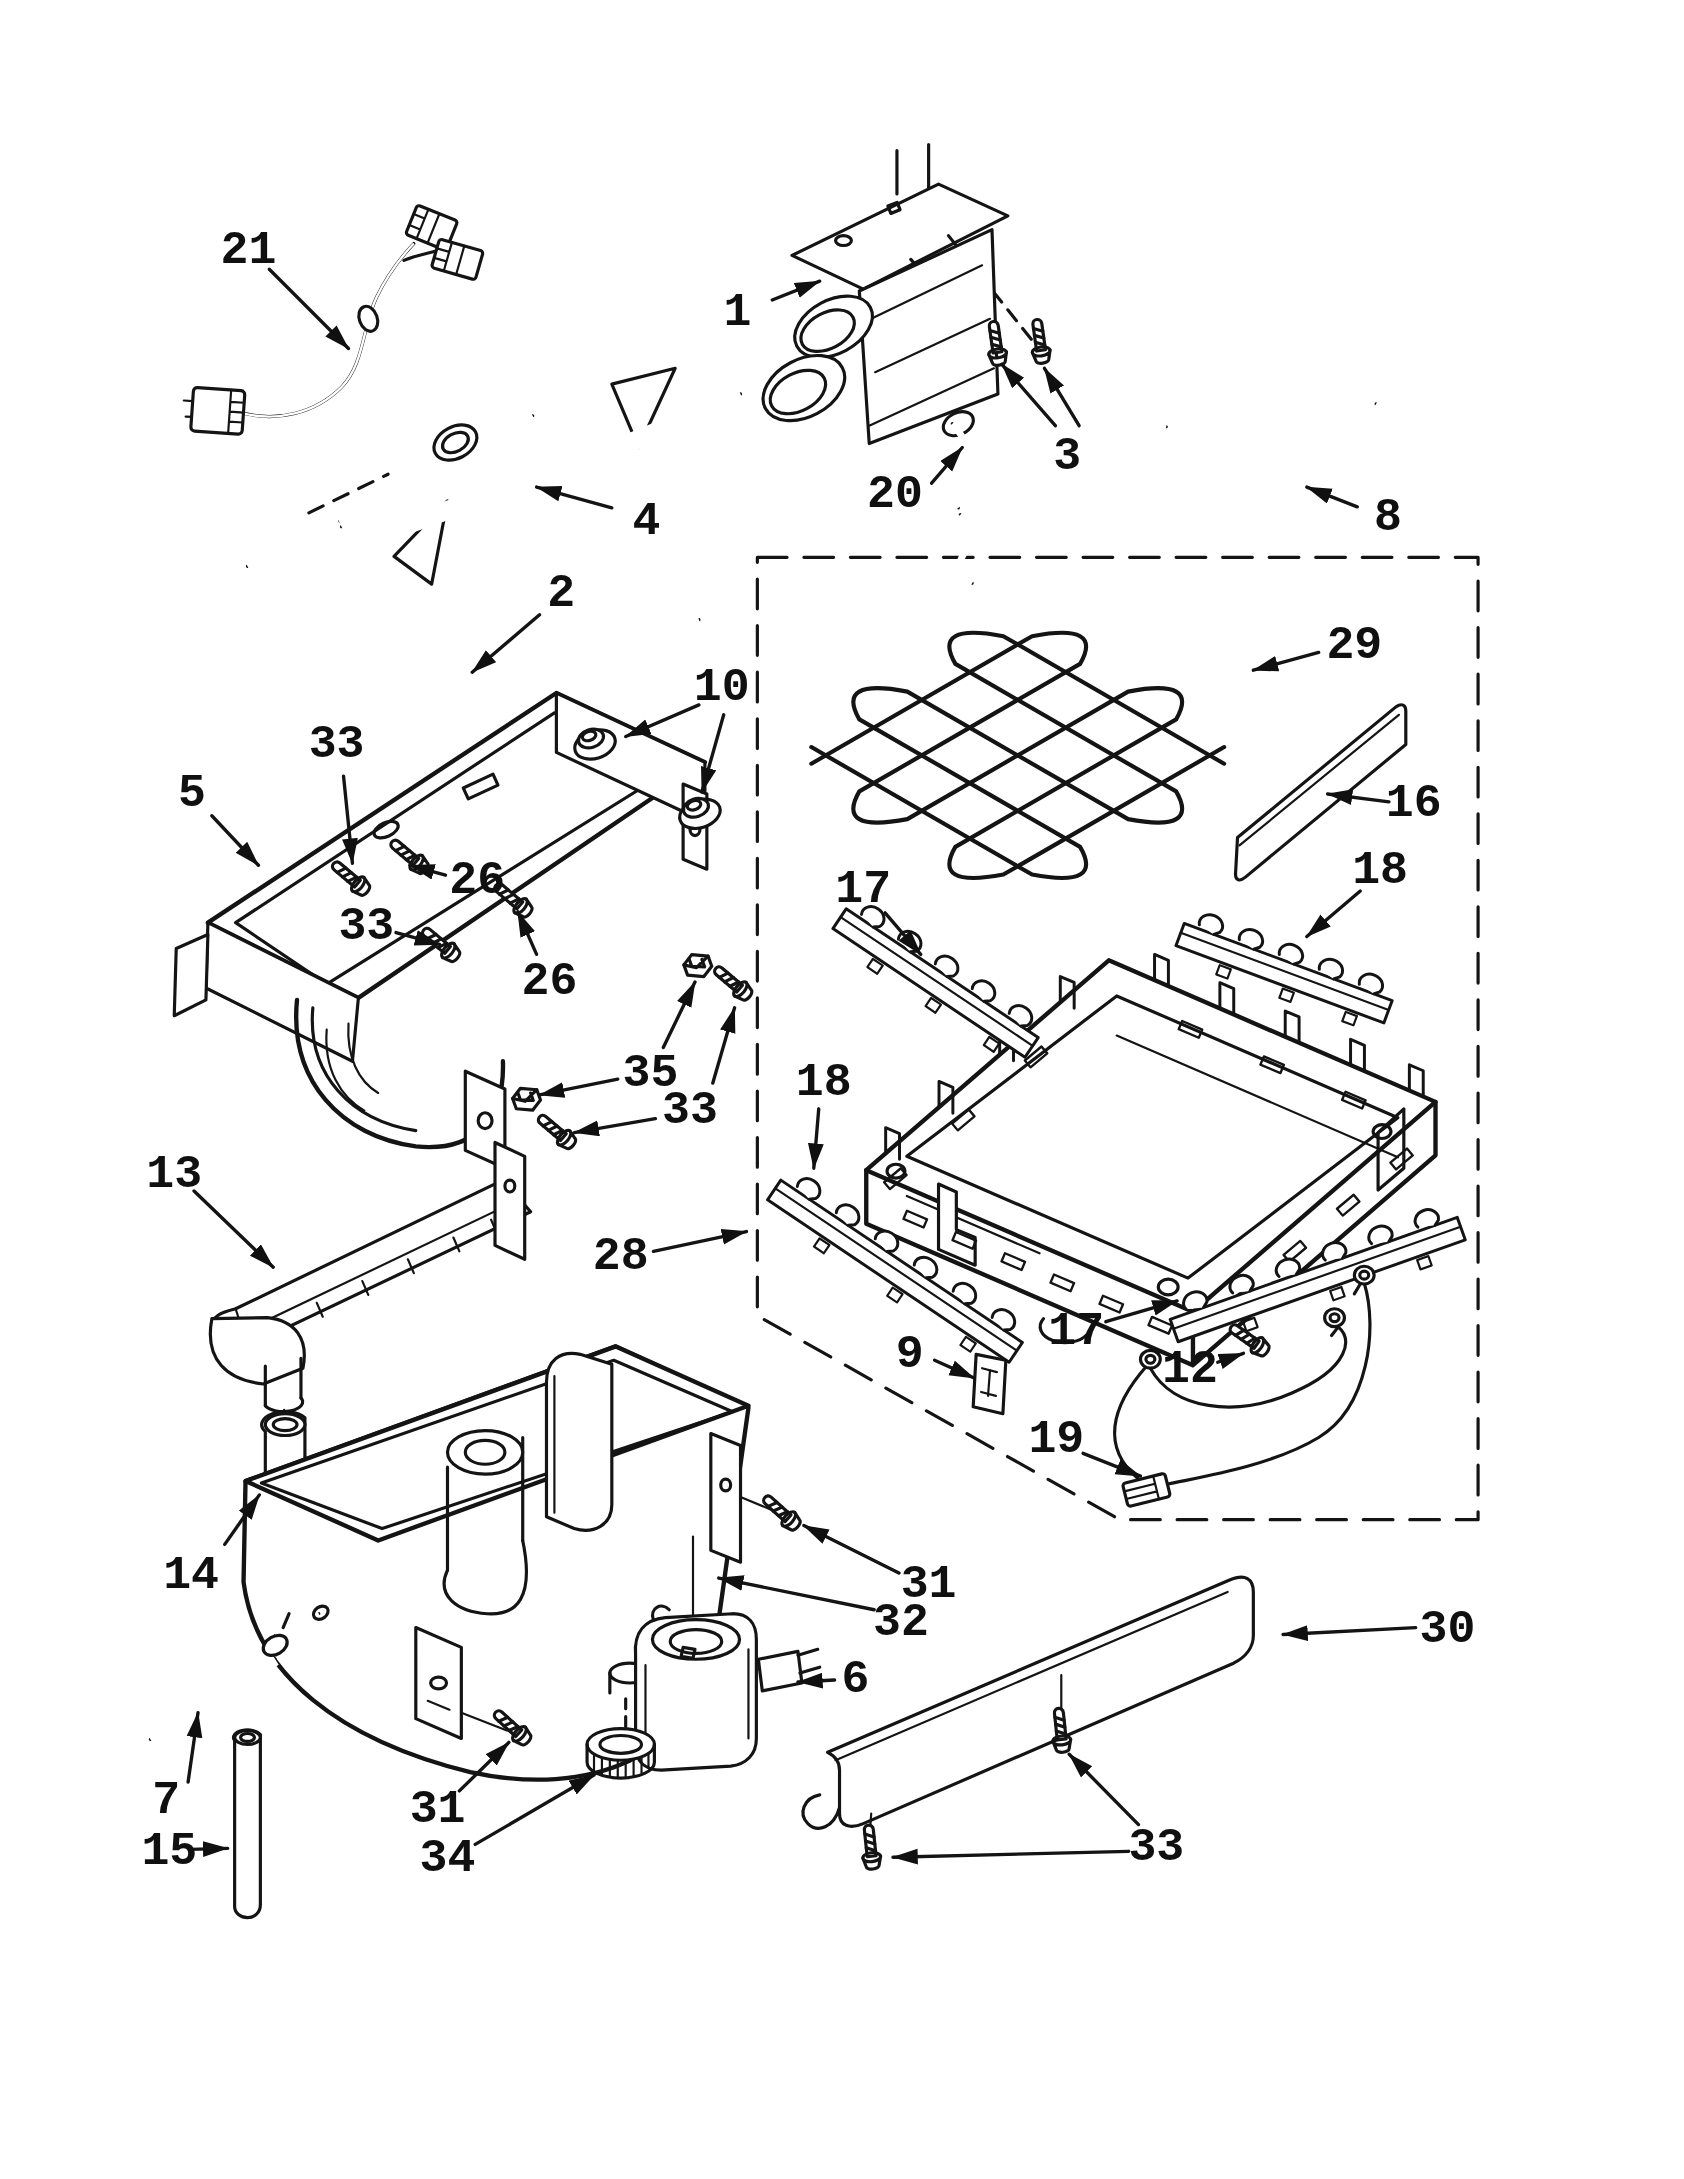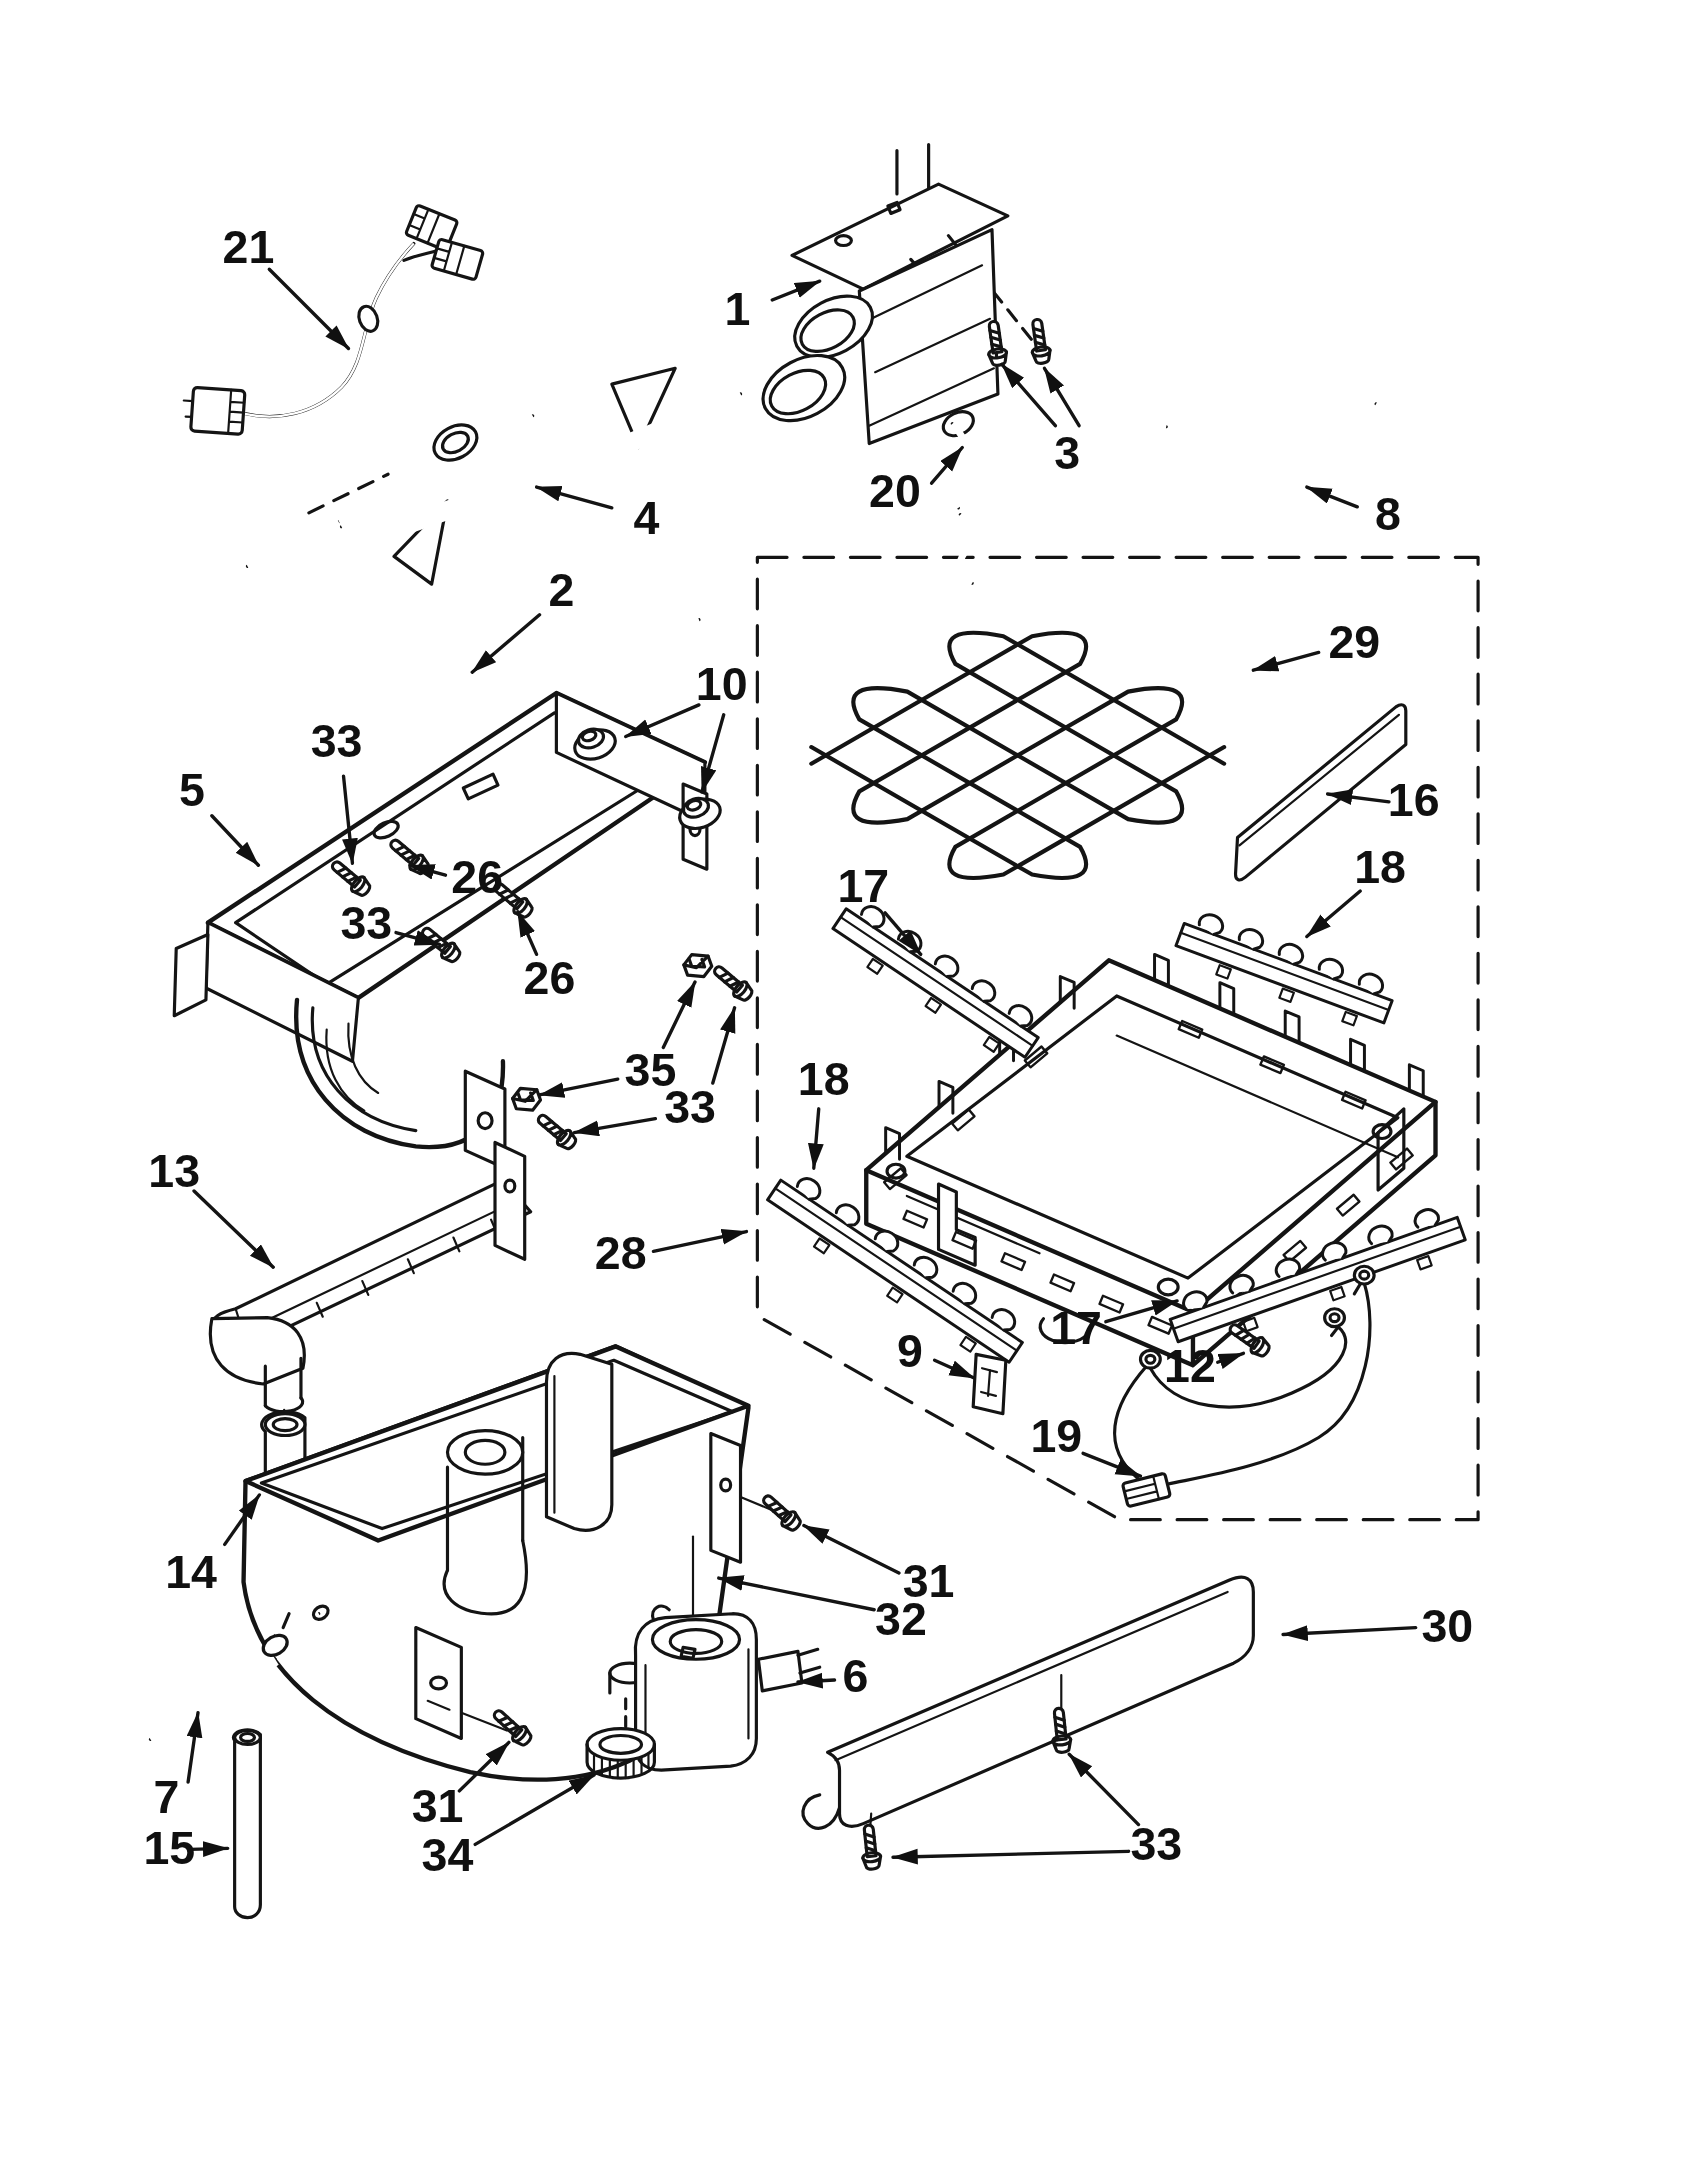--- a/index.html
+++ b/index.html
@@ -1,17 +1,17 @@
 <!DOCTYPE html>
 <html><head>
 <meta charset="utf-8">
 <style>
   html,body{margin:0;padding:0;background:#fff;}
   .page{position:relative;width:1684px;height:2179px;background:#fff;overflow:hidden;
-        font-family:Liberation Sans, sans-serif;}
+        font-family:Liberation Mono, monospace;}
   svg{position:absolute;inset:0;}
   svg *{vector-effect:none;}
   .ln{stroke:#141414;fill:none;stroke-width:3.2;stroke-linecap:round;stroke-linejoin:round;}
   .fw{fill:#ffffff;}
   .thin{stroke-width:2.2;}
   .thick{stroke-width:4.4;}
   .callout-text{font-weight:700;font-size:47px;fill:#101010;}
 </style>
 </head>
 <body>

